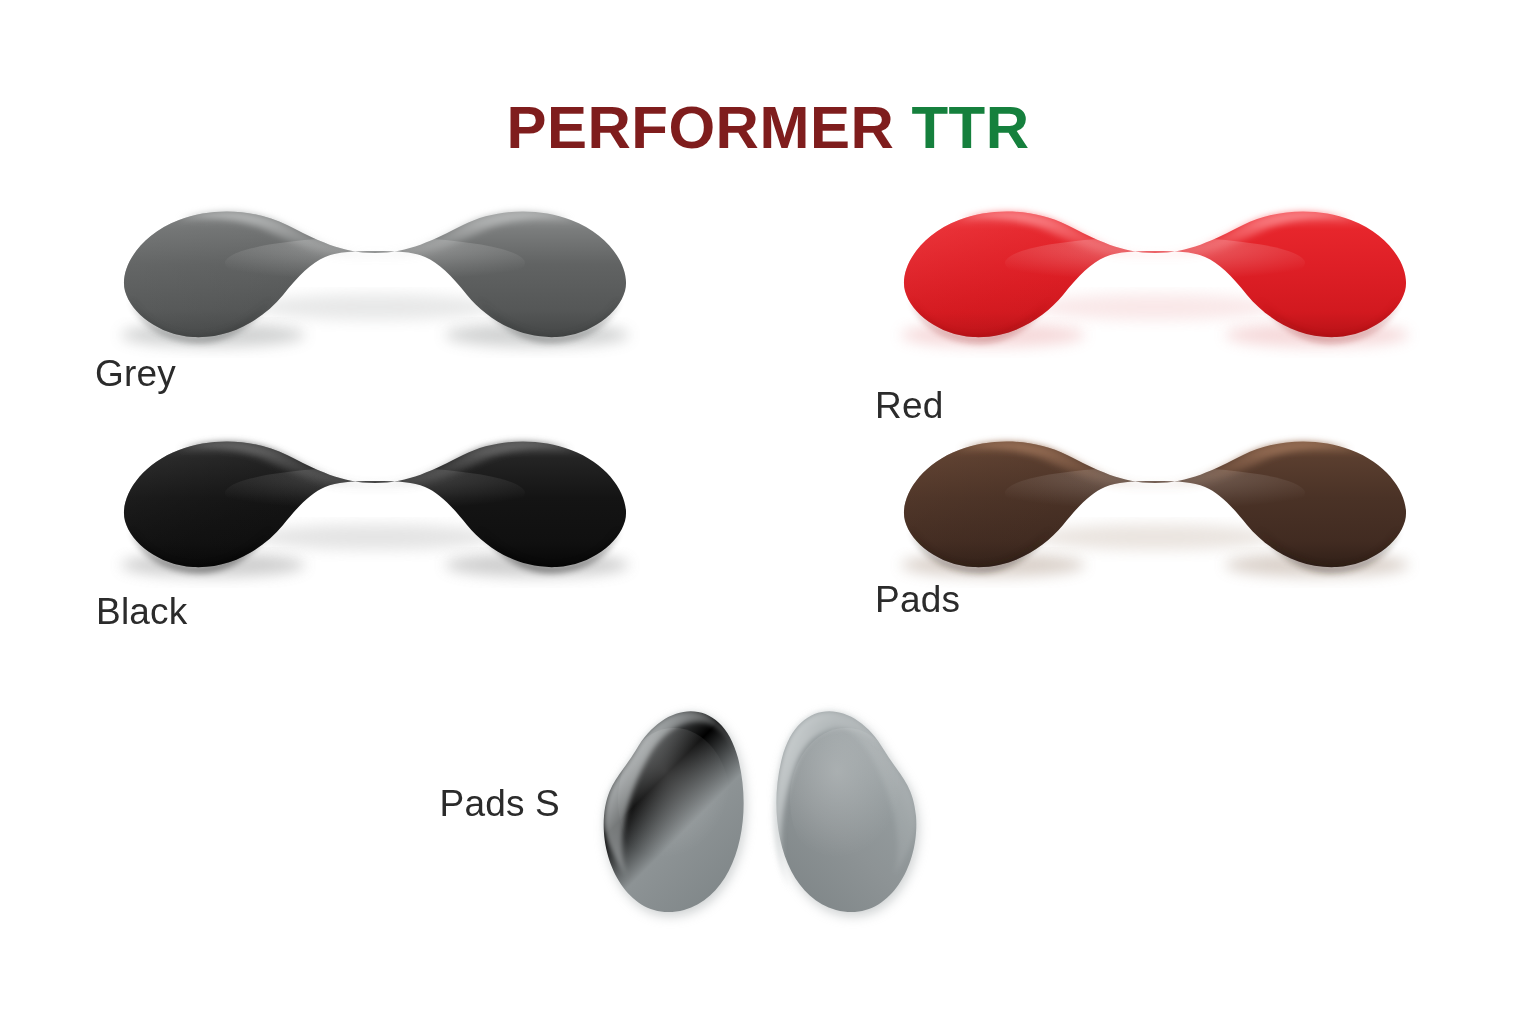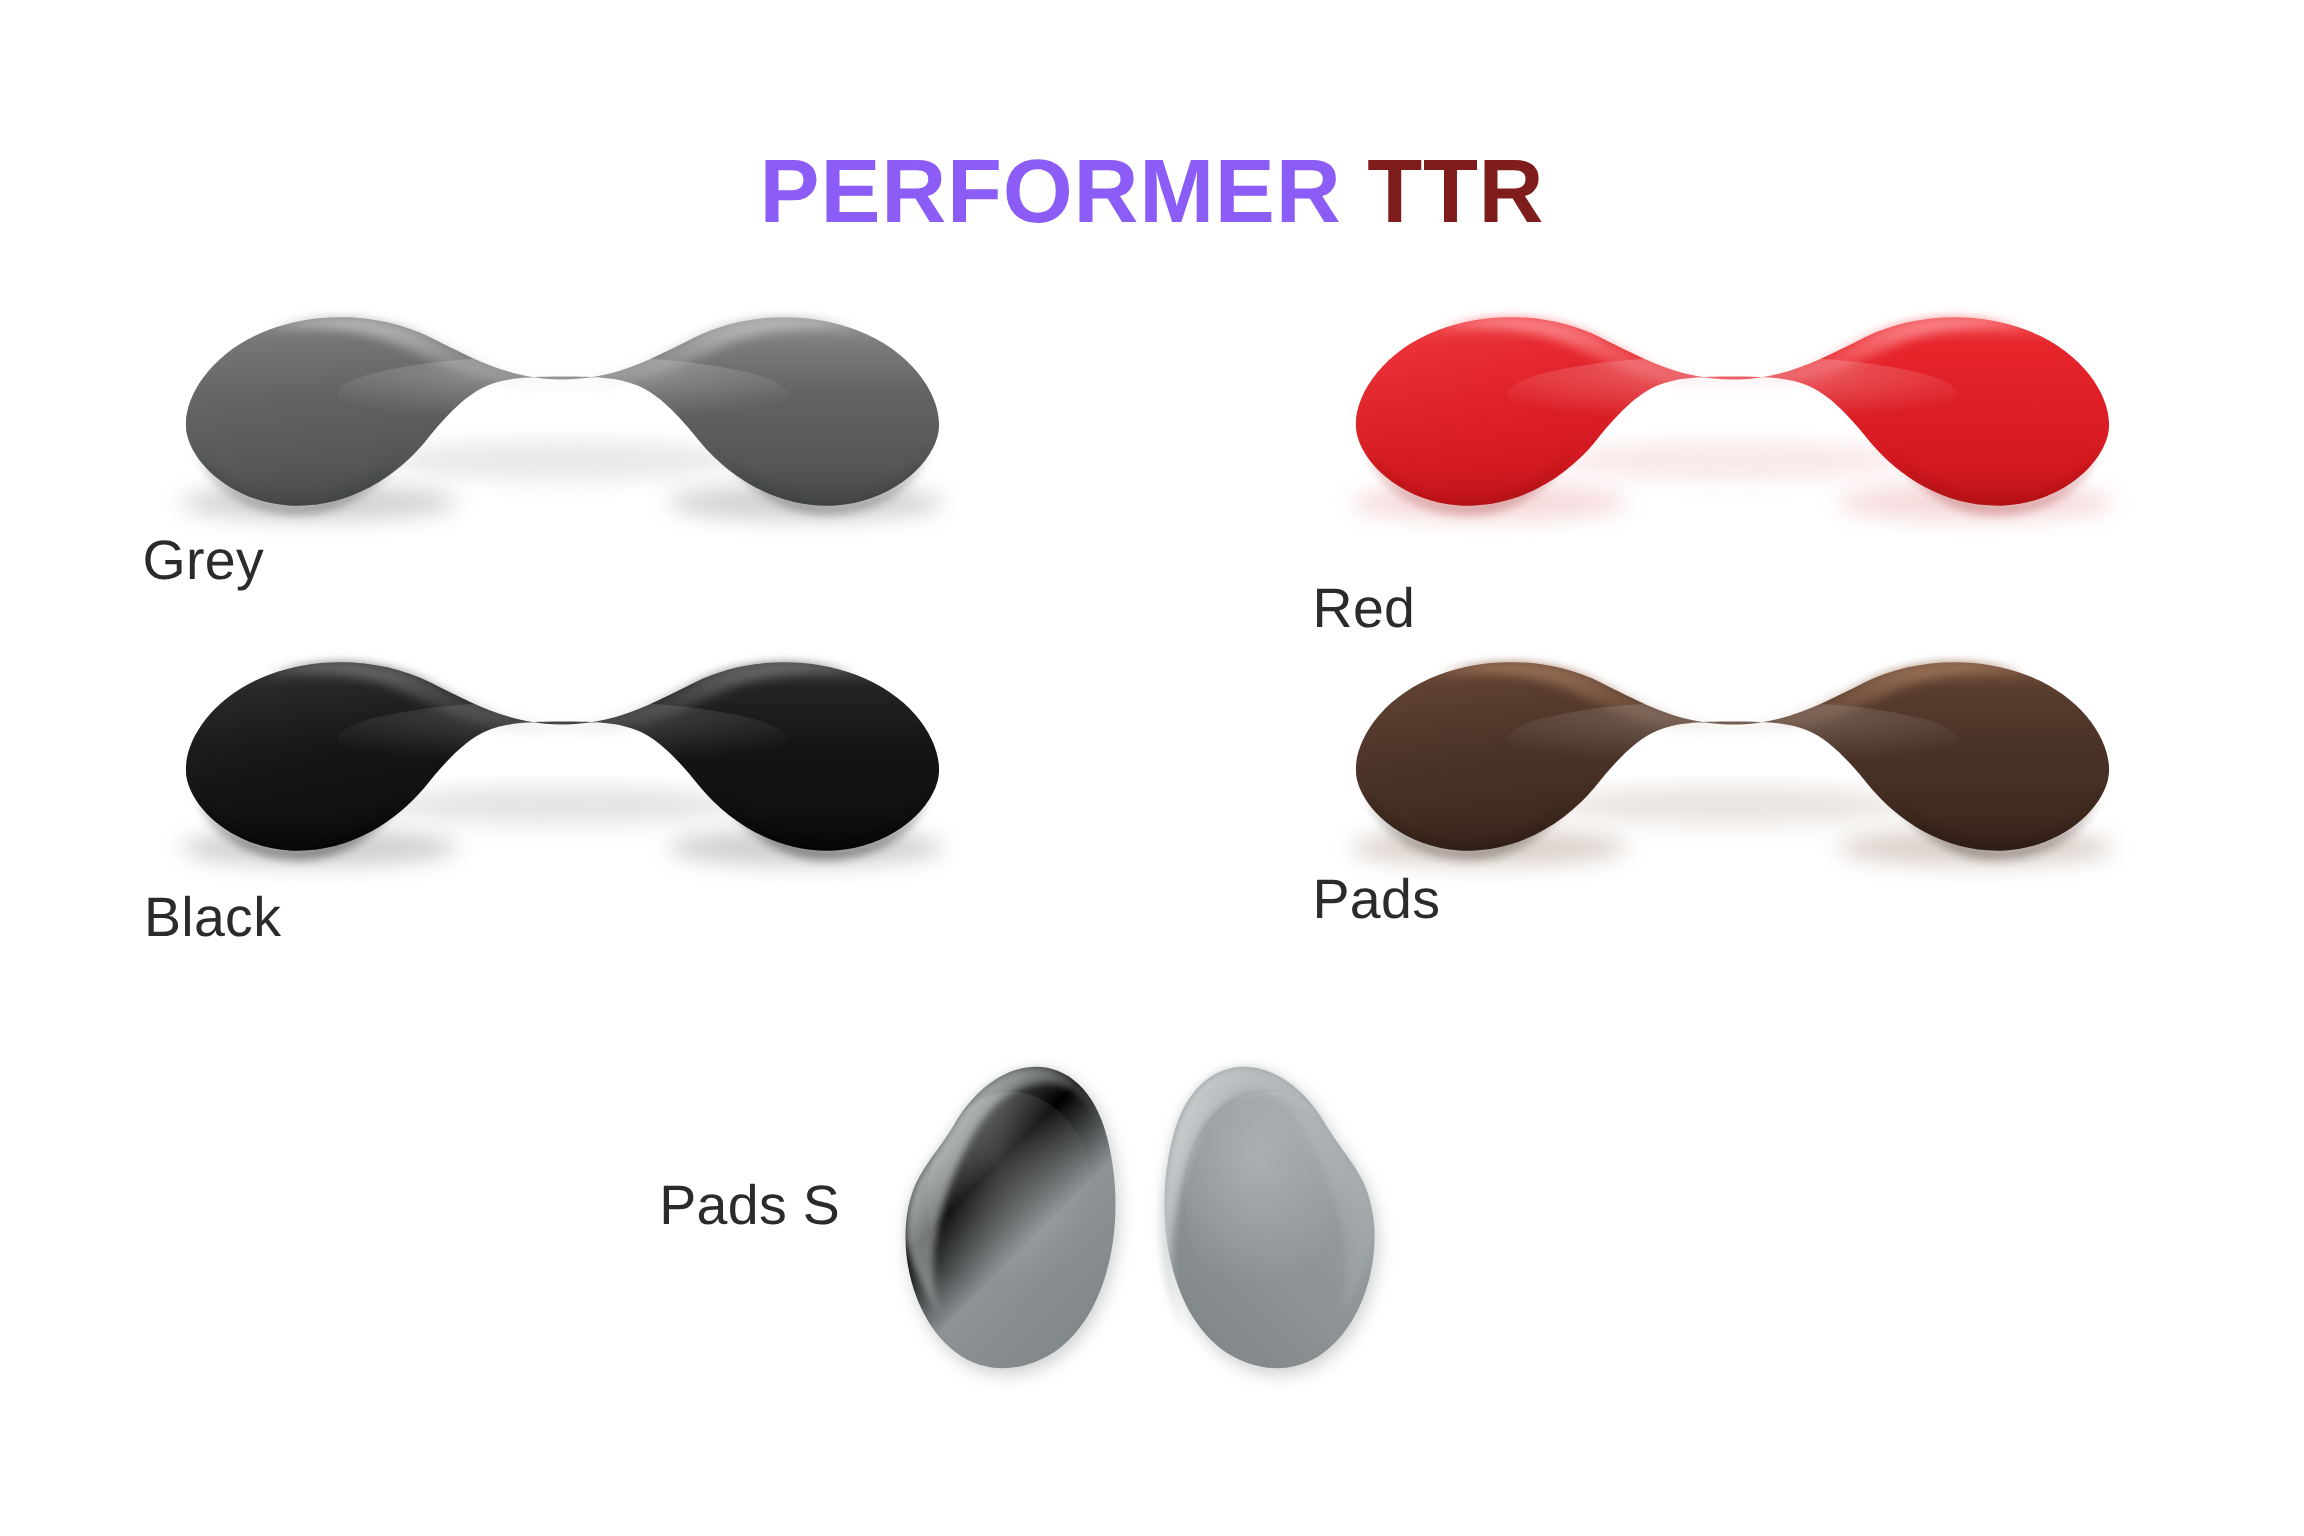--- a/index.html
+++ b/index.html
@@ -26,22 +26,22 @@
     top: 58px;
     left: 0;
     width: 1536px;
     text-align: center;
     font-size: 60px;
     font-weight: bold;
     letter-spacing: 0.5px;
     line-height: 1;
     white-space: nowrap;
   }
-  .title .t-main { color: #8b5cf6; }
-  .title .t-accent { color: #7f1d1d; }
+  .title .t-main { color: #7f1d1d; }
+  .title .t-accent { color: #15803d; }
 
   
   .product {
     position: absolute;
   }
   .bridge-wrap {
     position: absolute;
     width: 560px;
     height: 150px;
   }

